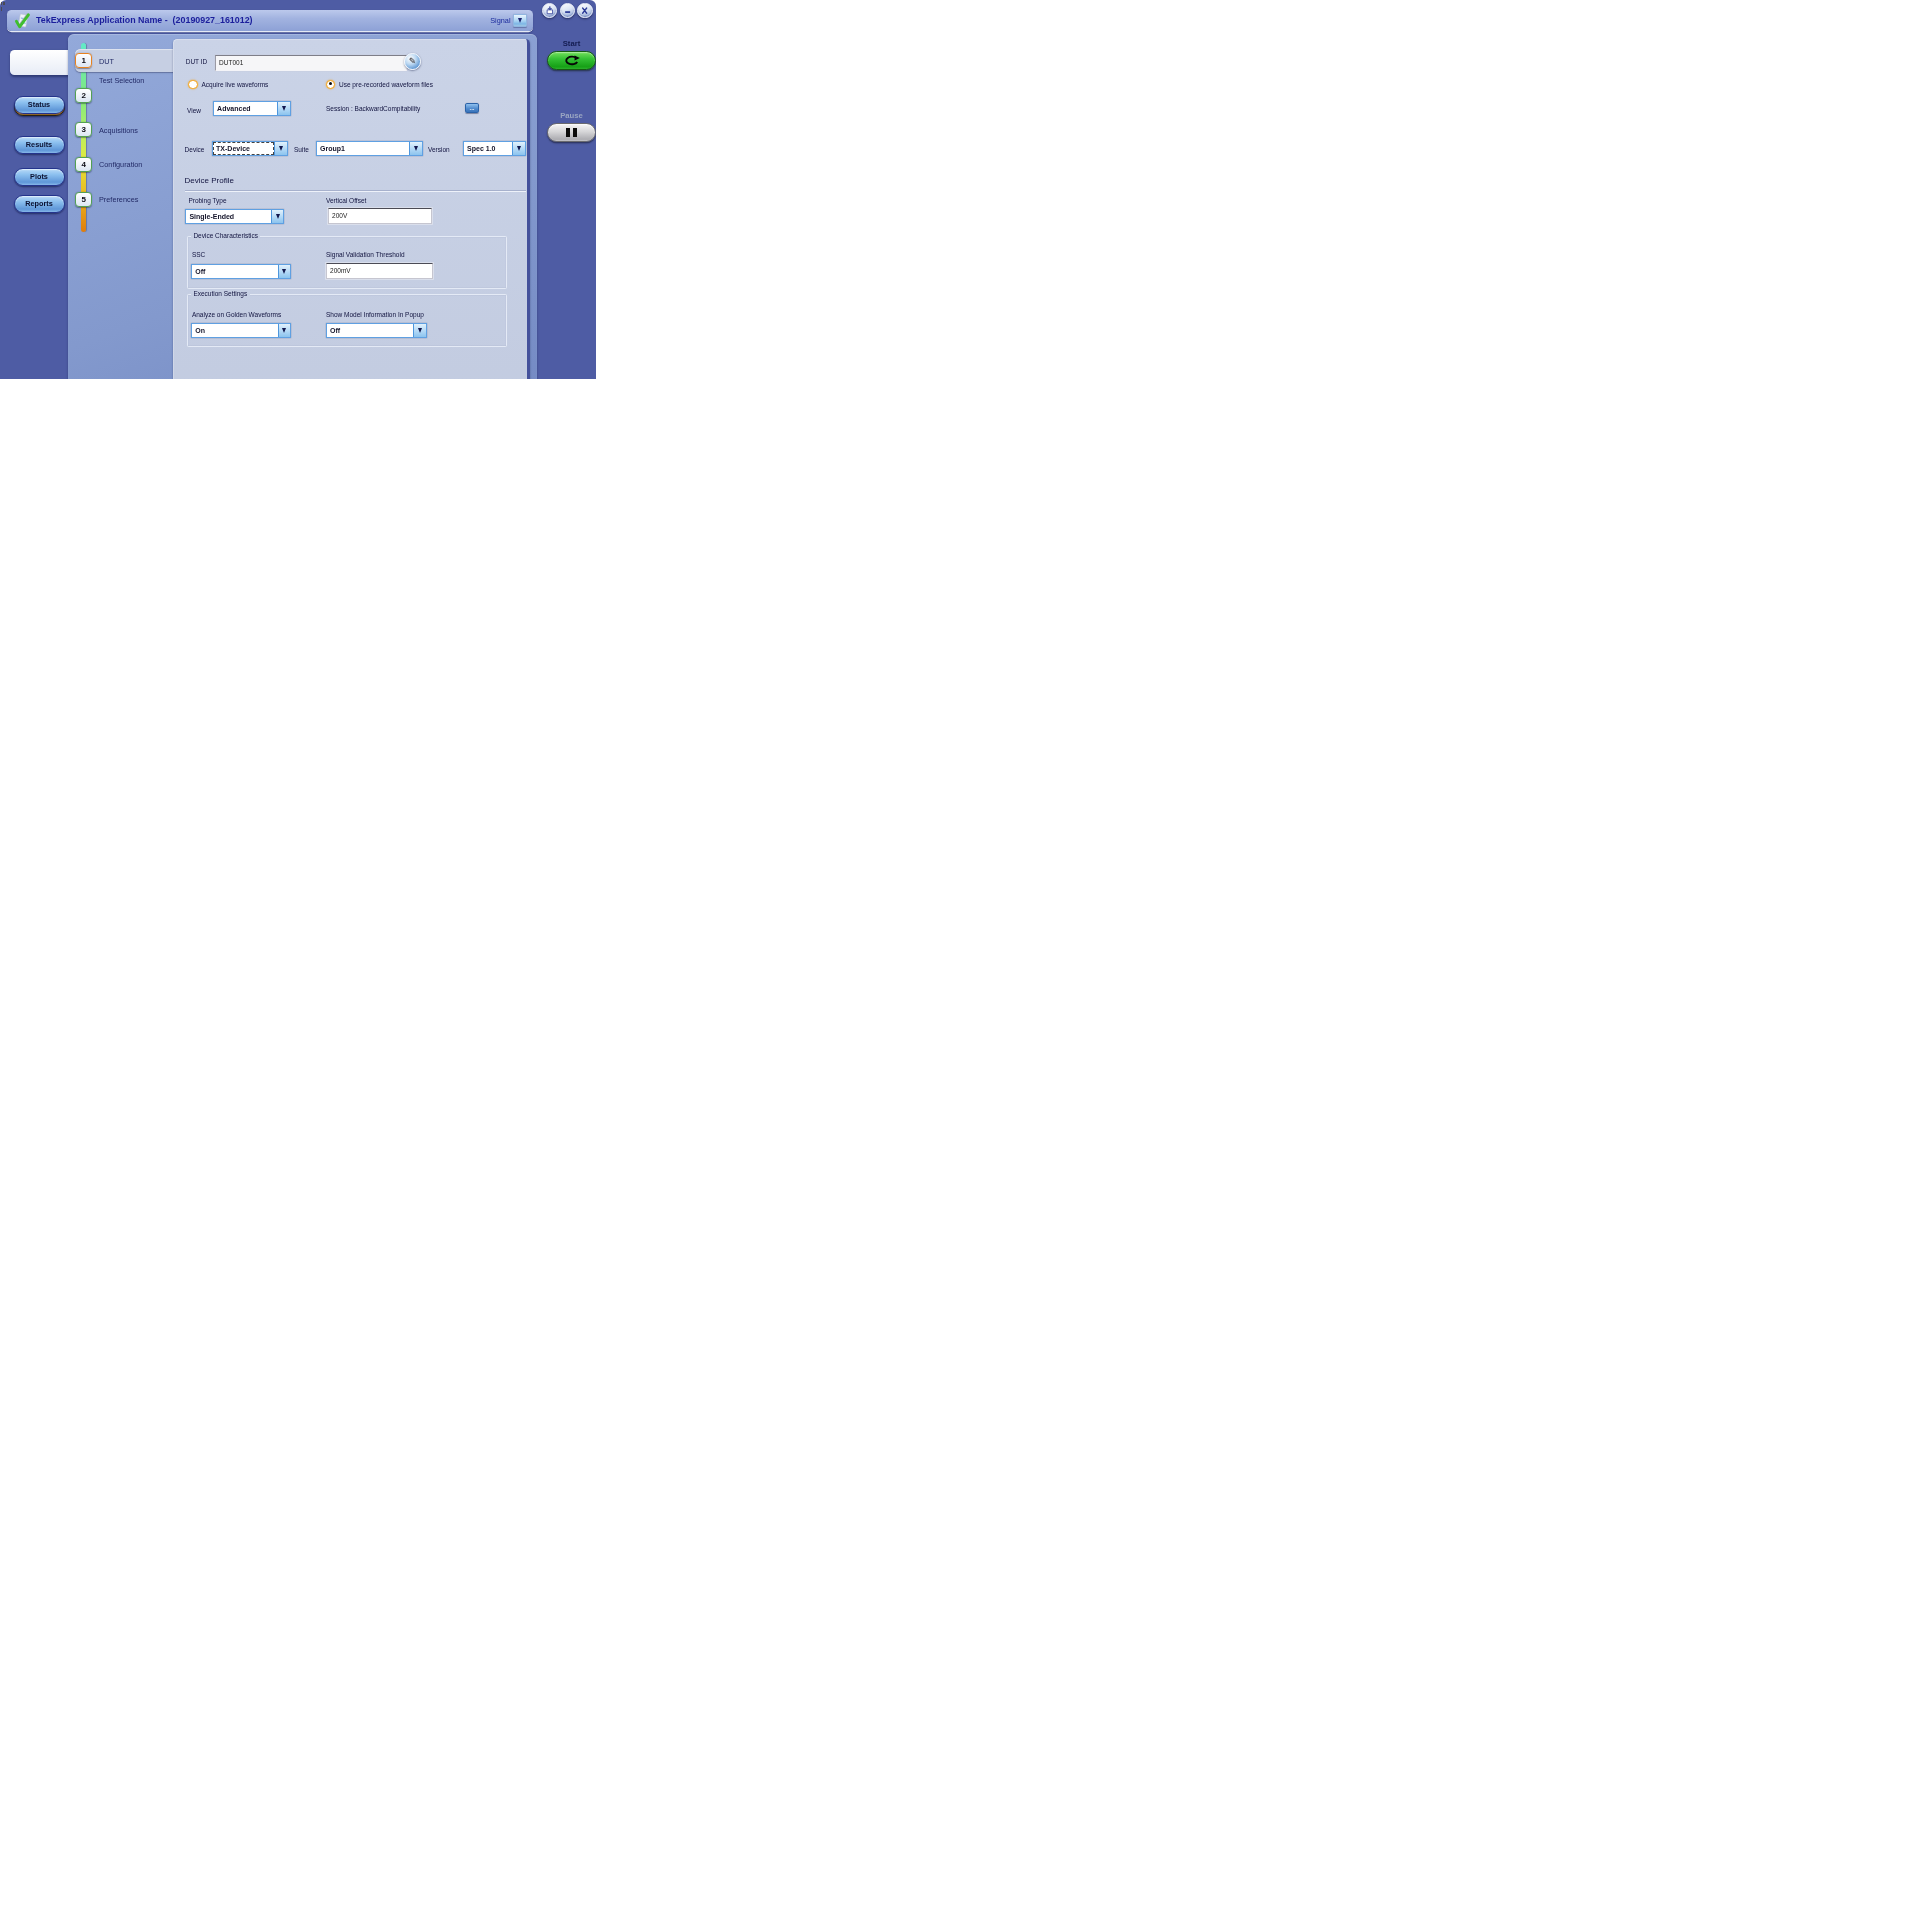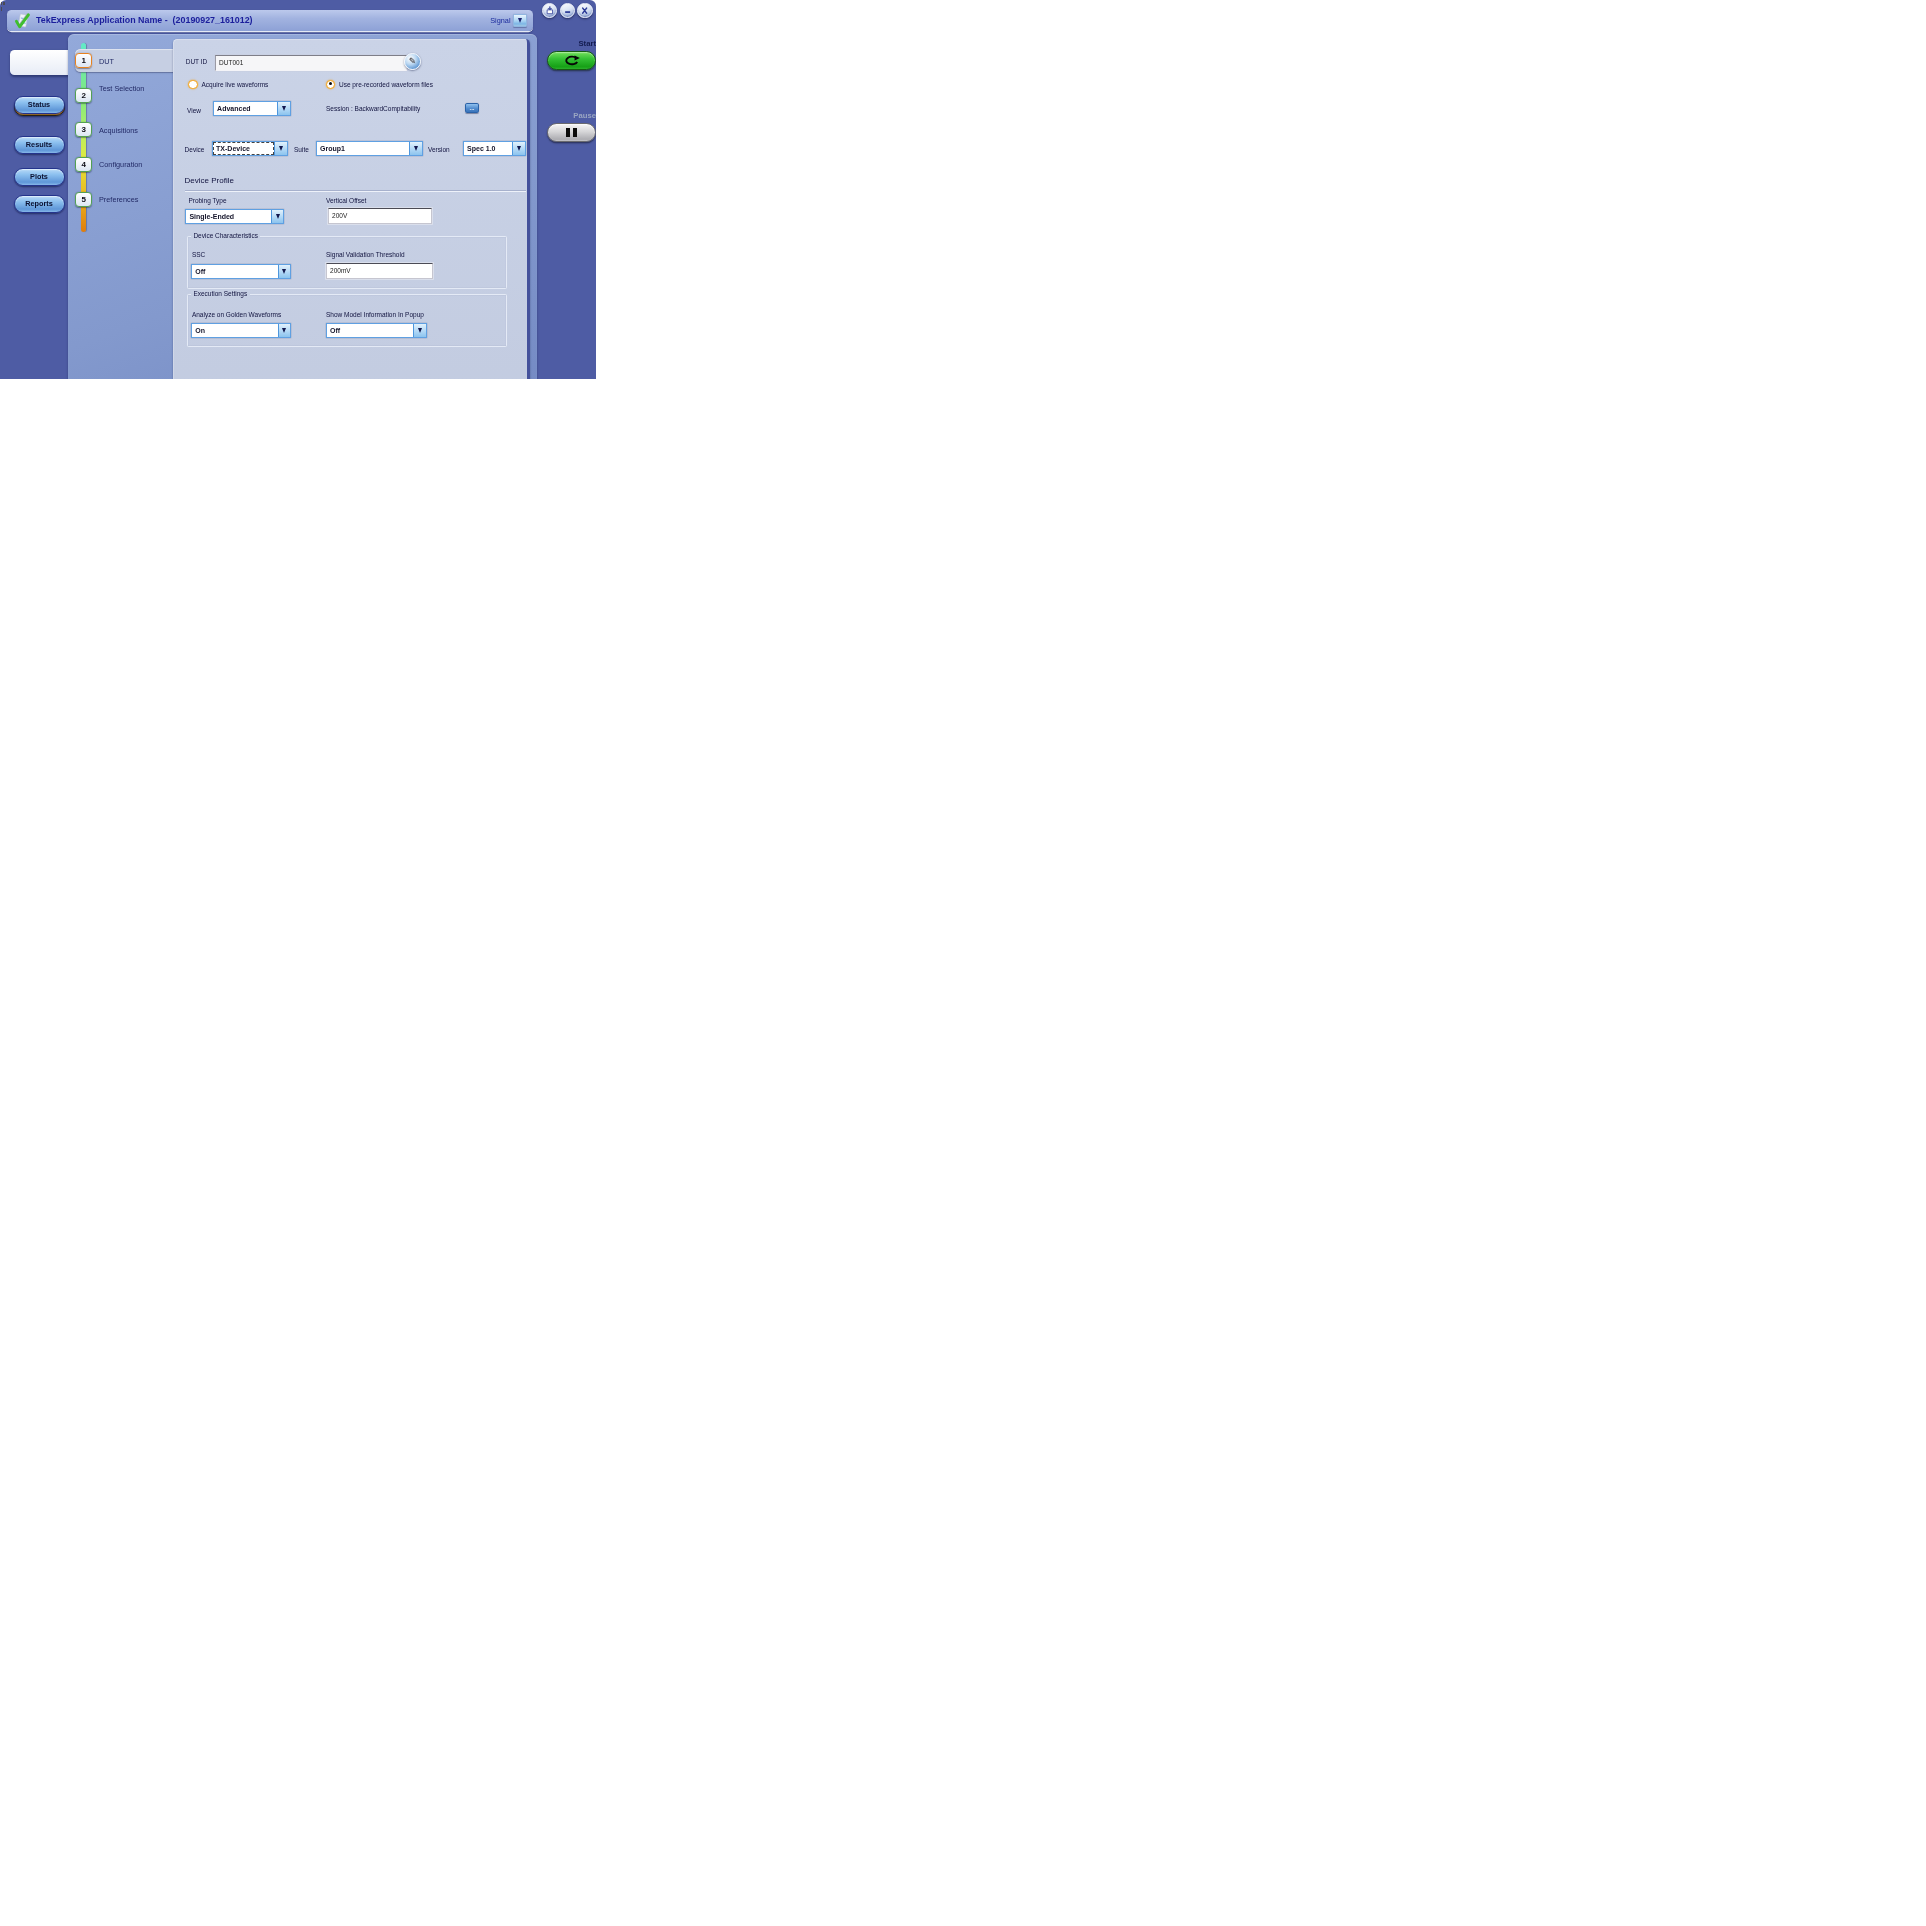--- a/index.html
+++ b/index.html
@@ -50,21 +50,21 @@
     background:linear-gradient(180deg,#62e9c8 0%,#7fe97f 28%,#b8ee62 48%,#e3e93c 62%,#eab41c 82%,#df7c0c 100%);
     box-shadow:0.8px 0 0.8px rgba(40,50,90,.45);}
   .activeband{position:absolute;left:6.5px;top:15.4px;width:112px;height:23px;background:#c6cfe3;border-radius:5.4px 0 0 5.4px;
     box-shadow:0 1.2px 1.2px -0.4px rgba(60,70,110,.55), inset 0 0.8px 0.8px rgba(255,255,255,.6);}
   .stepbadge{position:absolute;left:7.3px;width:17px;height:15.4px;border-radius:3.9px;border:1.2px solid #53a053;box-sizing:border-box;
     background:linear-gradient(180deg,#ffffff 0%,#dce6f3 100%);box-shadow:0 0.8px 1.2px rgba(10,15,40,.4);
     font-size:8px;font-weight:700;color:#0c0c14;text-align:center;line-height:13px;cursor:pointer;}
   .stepbadge.active{border-color:#e8821e;}
   .sb1{top:19px}.sb2{top:54px}.sb3{top:88px}.sb4{top:123px}.sb5{top:158px}
   .steplabel{position:absolute;left:31px;font-size:7.3px;color:#222a66;cursor:pointer;}
-  .sl1{top:23px}.sl2{top:50px}.sl3{top:92px}.sl4{top:126px}.sl5{top:161px}
+  .sl1{top:23px}.sl2{top:42px}.sl3{top:92px}.sl4{top:126px}.sl5{top:161px}
 
   
   .content{position:absolute;left:105px;top:4.6px;width:354px;height:383px;border-radius:4.6px;
     background:linear-gradient(180deg,#cad3e7 0%,#c2cbe0 100%);
     border-right:3.1px solid #44519b;box-sizing:content-box;
     box-shadow:0 1.5px 1.9px rgba(25,32,75,.45), inset 0.4px 0.4px 0.8px rgba(255,255,255,.55);}
   .lbl{position:absolute;font-size:6.5px;color:#10123e;white-space:nowrap;}
   .hdr{position:absolute;font-size:8px;color:#10123e;white-space:nowrap;}
 
   .textinput{position:absolute;background:#f6f6f8;border:0.8px solid;border-color:#7e7e88 #e8e8f0 #f4f4f8 #9a9aa4;
@@ -92,21 +92,21 @@
   .morebtn{position:absolute;width:14px;height:10.8px;border:0.4px solid #2a62a8;border-radius:1.9px;padding:0;
     background:linear-gradient(180deg,#8fc0ee 0%,#4d88cc 60%,#3a74ba 100%);
     color:#ffffff;font-size:6.2px;font-weight:700;line-height:7px;box-shadow:0 0.8px 0.8px rgba(10,20,60,.4);}
 
   .rule{position:absolute;height:0;border-top:0.8px solid #a7b1cd;border-bottom:0.8px solid #eef2fa;}
   .groupbox{position:absolute;border:0.8px solid #e4eaf6;border-radius:1.2px;box-shadow:inset 0 0 0 0.4px rgba(140,150,185,.18);}
   .gb-title{position:absolute;top:-4.6px;left:3.1px;background:#c6cfe3;padding:0 2.3px;font-size:6.5px;color:#10123e;white-space:nowrap;}
   .glbl{position:absolute;font-size:6.5px;color:#10123e;white-space:nowrap;}
 
   
-  .runlabel{position:absolute;left:547px;width:49px;text-align:right;font-size:7.7px;font-weight:700;}
+  .runlabel{position:absolute;left:547px;width:49px;text-align:center;font-size:7.7px;font-weight:700;}
   .start-l{top:39px;color:#141c50;}
   .pause-l{top:111px;color:#9aa6c2;}
   .runbtn{position:absolute;left:547px;width:49px;height:19px;border-radius:9.6px;box-sizing:border-box;padding:0;
     display:flex;align-items:center;justify-content:center;}
   .startbtn{top:51px;background:linear-gradient(180deg,#74e05c 0%,#35c135 40%,#17a117 85%,#25ad25 100%);
     border:0.8px solid #155c10;box-shadow:0 1.2px 1.5px rgba(8,20,8,.5), inset 0 0.8px 1.2px rgba(255,255,255,.55);}
   .pausebtn{top:123px;background:linear-gradient(180deg,#f6f6f6 0%,#d6d6d8 45%,#adadb2 90%,#c2c2c6 100%);
     border:0.8px solid #6a6a6e;box-shadow:0 1.2px 1.5px rgba(10,10,20,.5), inset 0 0.8px 1.2px rgba(255,255,255,.8);}
   .pauseglyph{display:flex;gap:3.5px;}
   .pauseglyph i{width:3.5px;height:9.2px;background:#0a0a0a;display:block;}

